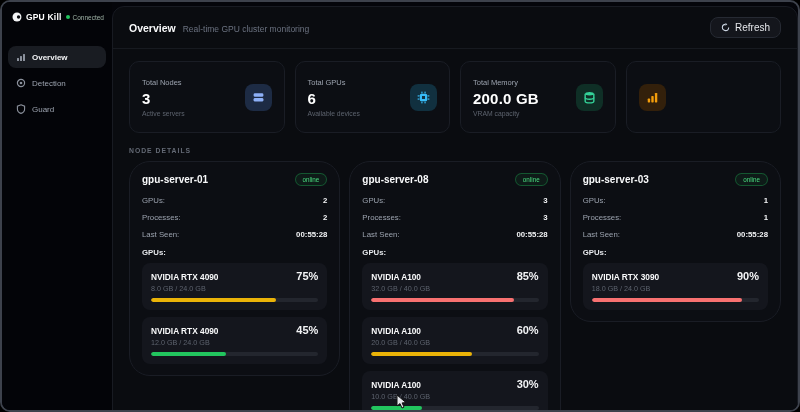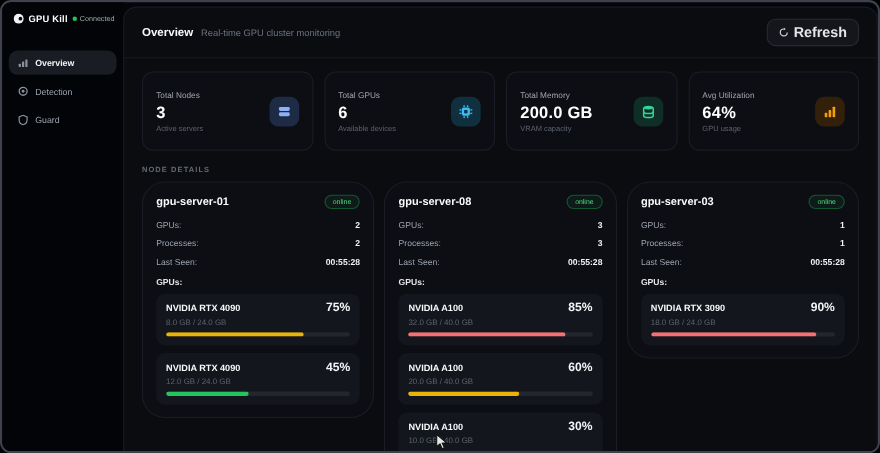--- a/index.html
+++ b/index.html
@@ -24,21 +24,21 @@
   
   .panel {
     position:absolute; left:110px; top:4px; width:686px; height:440px;
     background:#0a0c10; border:1px solid #181b22; border-radius:12px;
   }
   .panel-header { display:flex; align-items:center; justify-content:space-between; padding:10px 16px; border-bottom:1px solid #171a20; }
   .ph-left { display:flex; align-items:baseline; gap:7px; }
   .ph-title { color:#f9fafb; font-size:10.5px; font-weight:bold; }
   .ph-sub { color:#6b7280; font-size:8.5px; }
   .refresh-btn { display:flex; align-items:center; gap:5px; background:#14161c; border:1px solid #262a33; border-radius:8px; padding:4px 10px; cursor:pointer; }
-  .refresh-btn span { color:#e5e7eb; font-size:13px; font-weight:bold; }
+  .refresh-btn span { color:#e5e7eb; font-size:10px; font-weight:normal; }
   .refresh-btn svg { color:#cbd5e1; }
   .content { padding:12px 16px 0 16px; }
   
   .stats-row { display:flex; gap:10px; }
   .stat-card { flex:1; background:#0c0e13; border:1px solid #1a1d25; border-radius:10px; padding:9px 12px; display:flex; align-items:center; justify-content:space-between; height:72px; }
   .stat-label { color:#9ca3af; font-size:7.5px; margin-bottom:3px; }
   .stat-value { color:#ffffff; font-size:15px; font-weight:bold; letter-spacing:.2px; }
   .stat-sub { color:#5d636e; font-size:6.8px; margin-top:3px; }
   .stat-icon { width:27px; height:27px; border-radius:8px; display:flex; align-items:center; justify-content:center; flex:0 0 auto; }
   .tile-blue { background:#1d2b44; color:#8db0f7; }
@@ -173,25 +173,20 @@
           </div>
           <div class="stat-icon tile-green">
             <svg width="13" height="13" viewBox="0 0 12 12">
                 <ellipse cx="6" cy="2.6" rx="4" ry="1.6" fill="currentColor"></ellipse>
                 <path d="M2 2.6 V9.4 C2 10.3 3.8 11 6 11 C8.2 11 10 10.3 10 9.4 V2.6" fill="none" stroke="currentColor" stroke-width="1.3"></path>
                 <path d="M2 6 C2 6.9 3.8 7.6 6 7.6 C8.2 7.6 10 6.9 10 6" fill="none" stroke="currentColor" stroke-width="1.3"></path>
               </svg>
           </div>
         </div>
         <div class="stat-card">
-          <div>
-            <div class="stat-label">Avg Utilization</div>
-            <div class="stat-value">64%</div>
-            <div class="stat-sub">GPU usage</div>
-          </div>
           <div class="stat-icon tile-orange">
             <svg width="13" height="13" viewBox="0 0 12 12">
                 <rect x="1.6" y="7" width="2.2" height="3.6" rx="0.6" fill="currentColor"></rect>
                 <rect x="4.9" y="4.6" width="2.2" height="6" rx="0.6" fill="currentColor"></rect>
                 <rect x="8.2" y="1.8" width="2.2" height="8.8" rx="0.6" fill="currentColor"></rect>
               </svg>
           </div>
         </div>
       </div>
 

